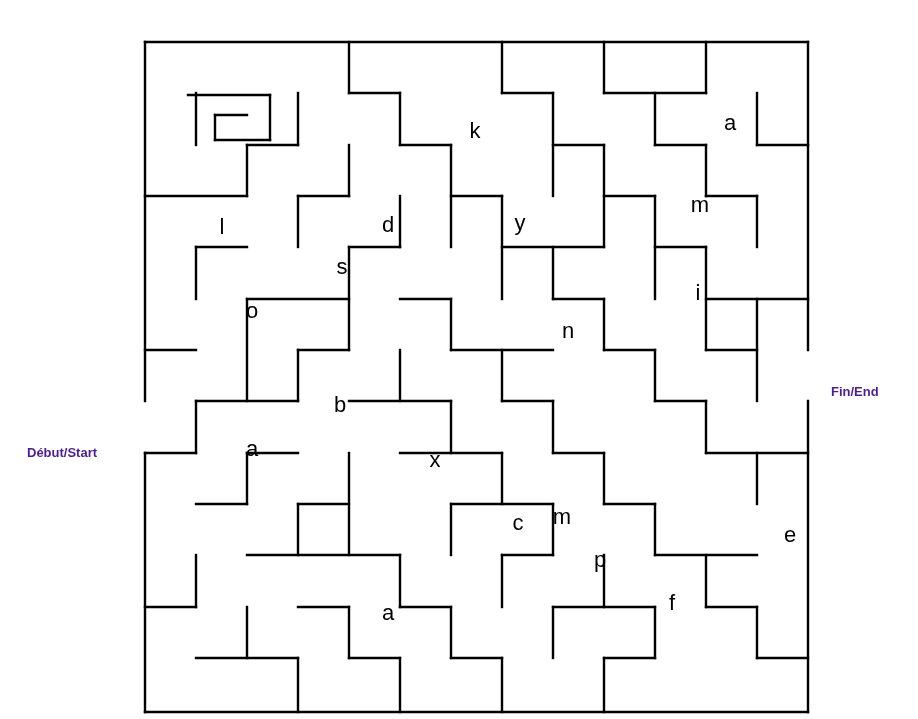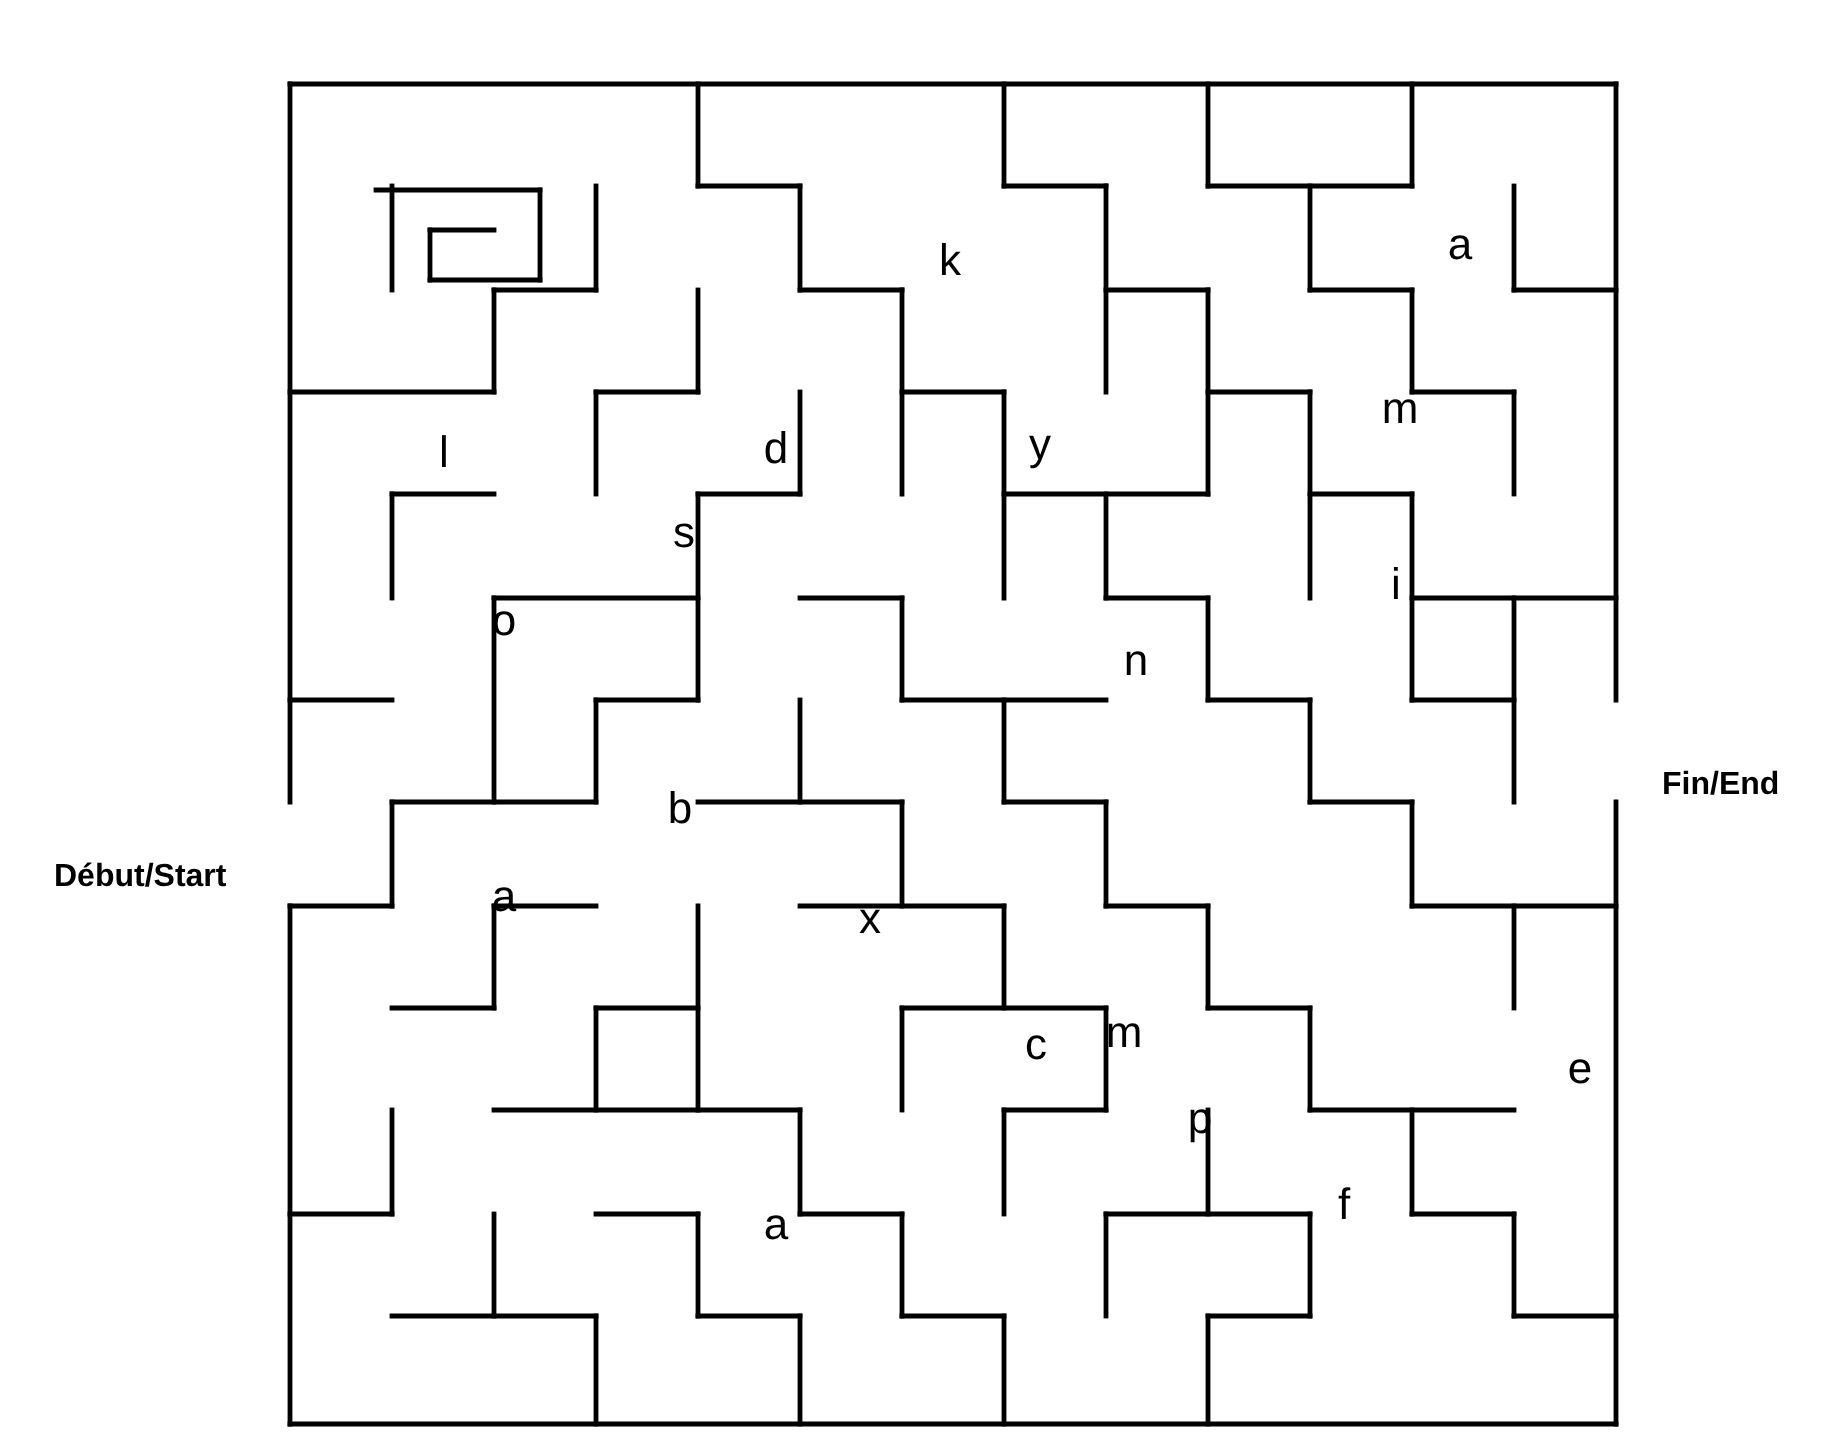--- a/index.html
+++ b/index.html
@@ -18,27 +18,27 @@
     background: #ffffff;
   }
   svg.maze {
     position: absolute;
     left: 0;
     top: 0;
   }
   .maze-label {
     position: absolute;
     font-weight: bold;
-    font-size: 16px;
-    color: #000000;
+    font-size: 13px;
+    color: #4c1d95;
     white-space: nowrap;
   }
   .start-label {
     left: 27px;
-    top: 430px;
+    top: 445px;
   }
   .end-label {
     left: 831px;
     top: 384px;
   }
 </style>
 </head>
 <body>
 
 <div class="stage">

